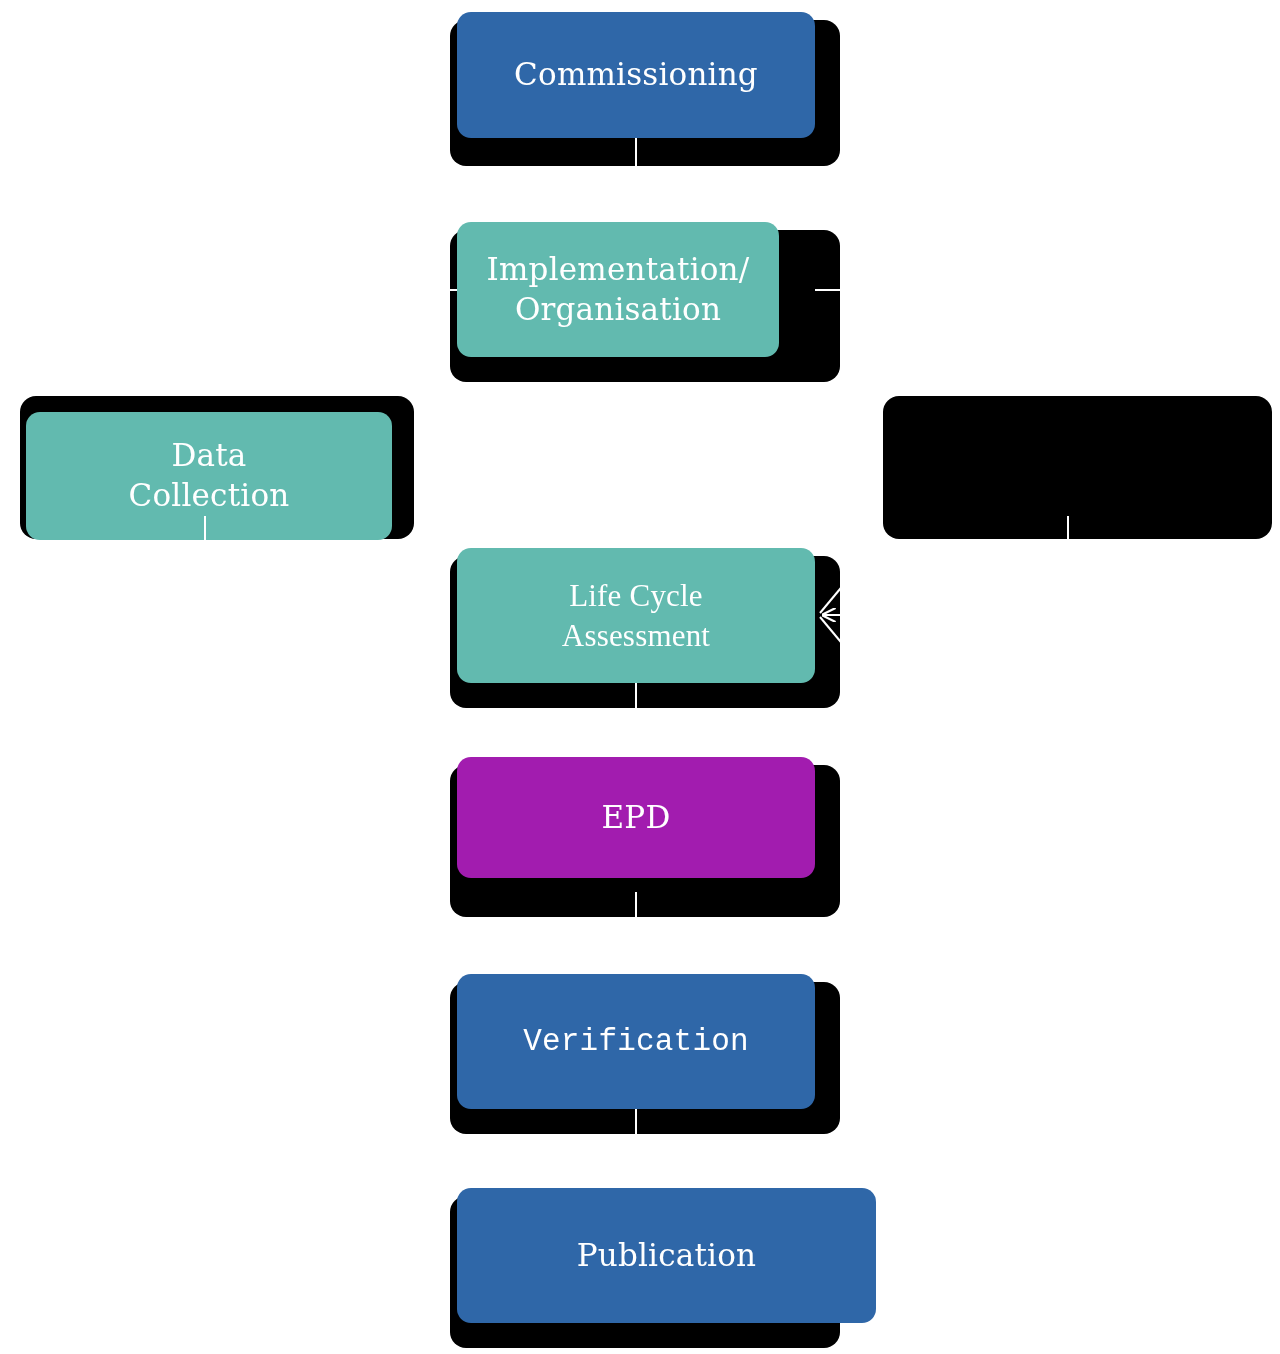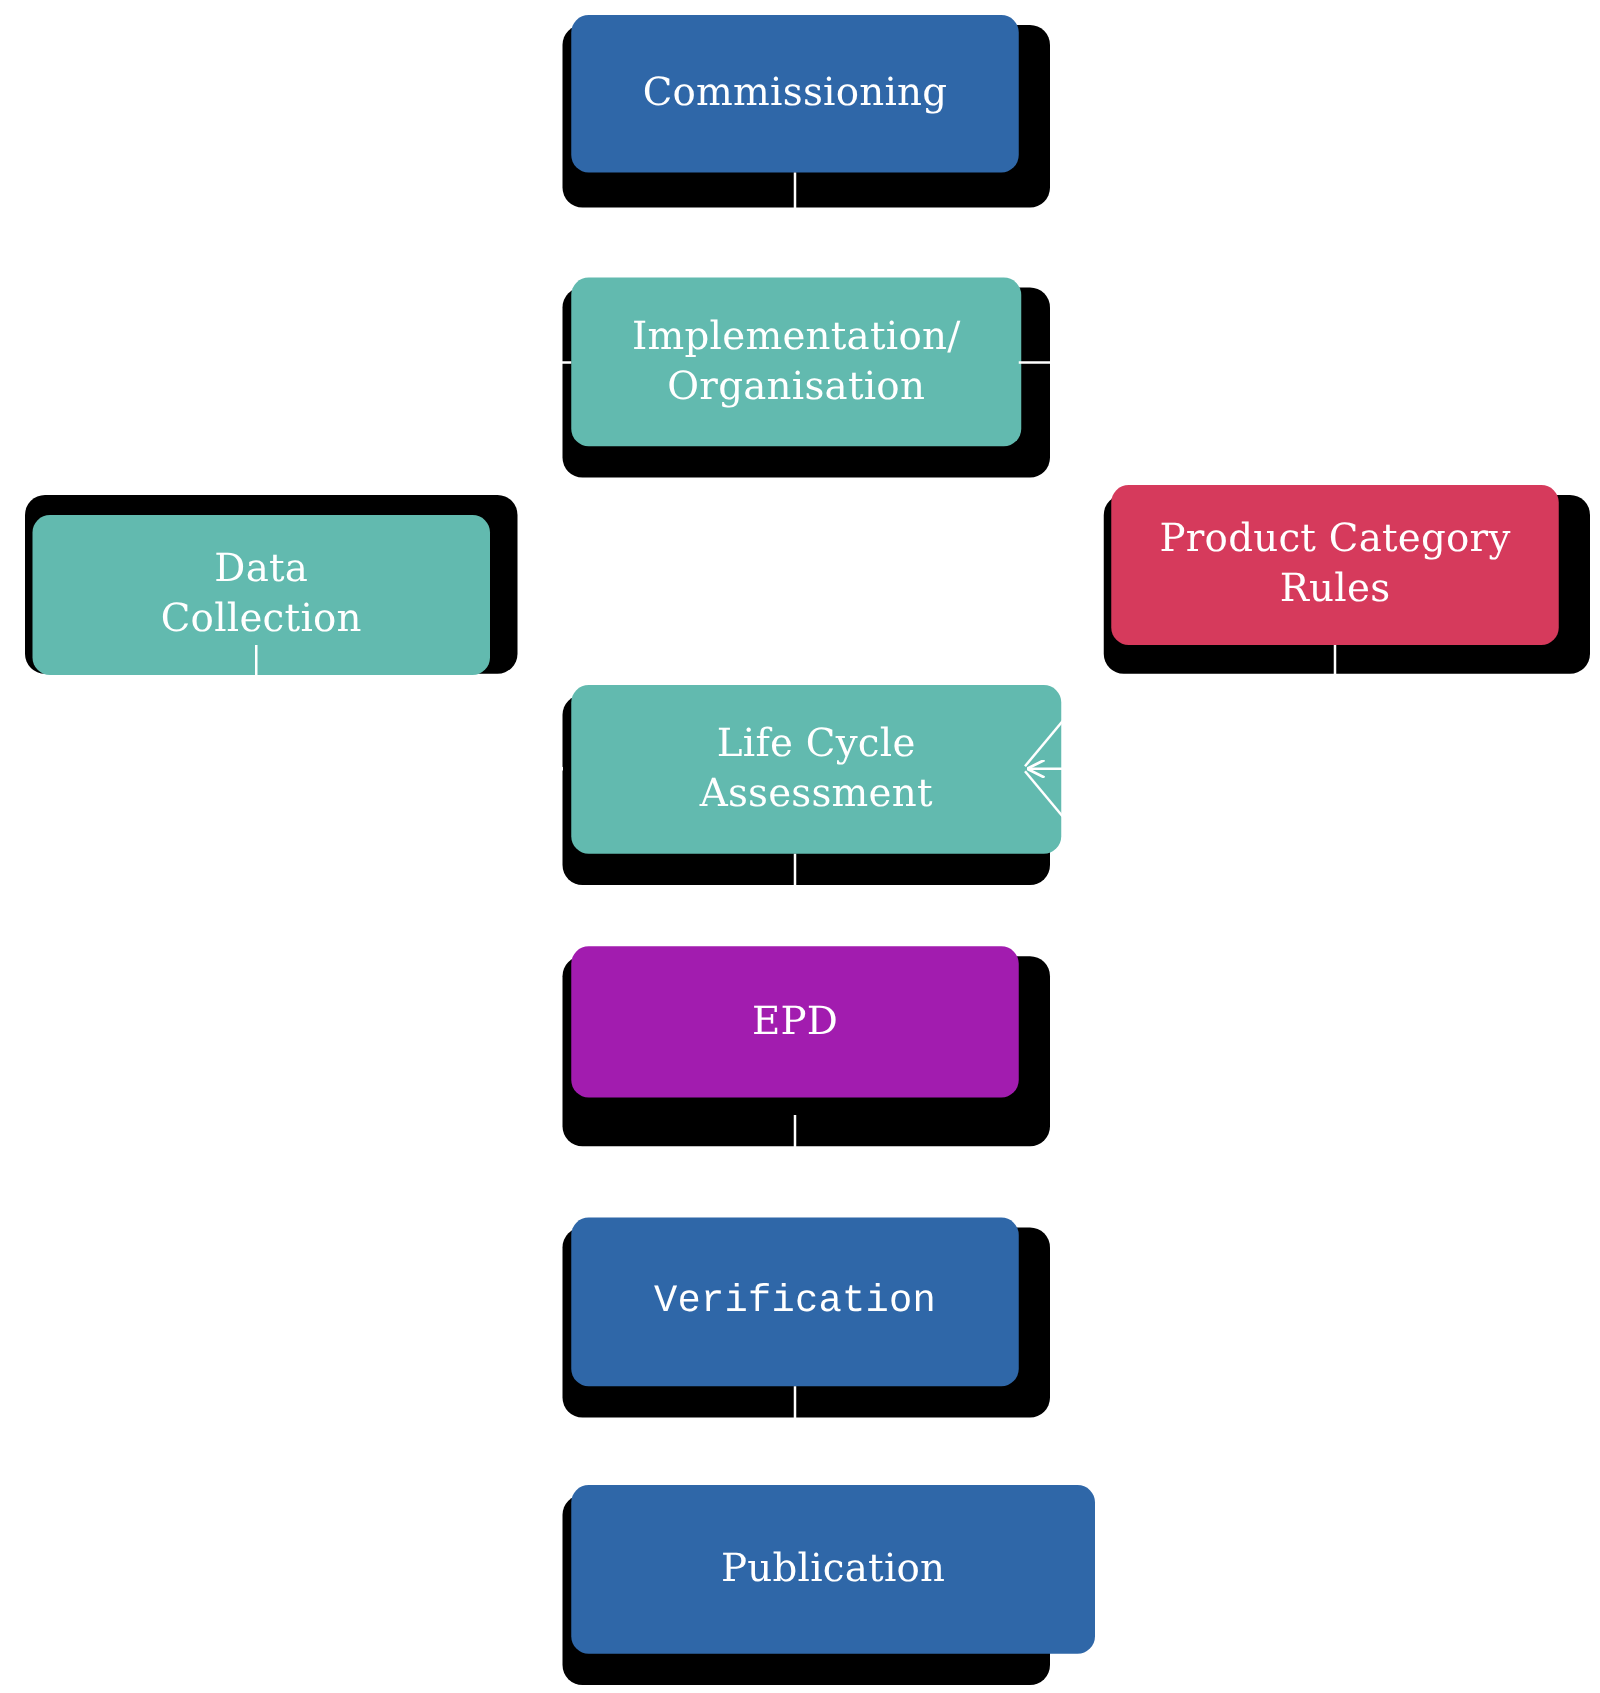--- a/index.html
+++ b/index.html
@@ -109,36 +109,32 @@
   <div class="node-shadow" style="left:883px; top:396px; width:389px; height:143px;"></div>
   <div class="node-shadow" style="left:450px; top:556px; width:390px; height:152px;"></div>
   <div class="node-shadow" style="left:450px; top:765px; width:390px; height:152px;"></div>
   <div class="node-shadow" style="left:450px; top:982px; width:390px; height:152px;"></div>
   <div class="node-shadow" style="left:450px; top:1196px; width:390px; height:152px;"></div>
 
   <div class="node" style="left: 457px; top: 12px; width: 358px; height: 126px; background: rgb(47, 103, 168);">
     <span class="node-label">Commissioning</span>
   </div>
 
-  <div class="node" style="left: 457px; top: 222px; width: 360px; height: 135px; background: rgb(98, 186, 175);">
+  <div class="node" style="left: 457px; top: 222px; width: 322px; height: 135px; background: rgb(98, 186, 175);">
     <span class="node-label">Implementation/
 Organisation</span>
   </div>
 
   <div class="node" style="left: 26px; top: 388px; width: 366px; height: 128px; background: rgb(98, 186, 175); margin-top: 24px;">
     <span class="node-label">Data
 Collection</span>
   </div>
 
-  <div class="node" style="left: 889px; top: 388px; width: 358px; height: 128px; background: rgb(214, 58, 92);">
-    <span class="node-label">Product Category
-Rules</span>
-  </div>
 
-  <div class="node" style="left: 457px; top: 548px; width: 392px; height: 135px; background: rgb(98, 186, 175);">
+  <div class="node" style="left: 457px; top: 548px; width: 358px; height: 135px; background: rgb(98, 186, 175); font-family: Liberation Serif, serif;">
     <span class="node-label">Life Cycle
 Assessment</span>
   </div>
 
   <div class="node" style="left: 457px; top: 757px; width: 358px; height: 121px; background: #a21caf;">
     <span class="node-label">EPD</span>
   </div>
 
   <div class="node" style="left: 457px; top: 974px; width: 358px; height: 135px; background: rgb(47, 103, 168); font-family: Liberation Mono, monospace;">
     <span class="node-label">Verification</span>

